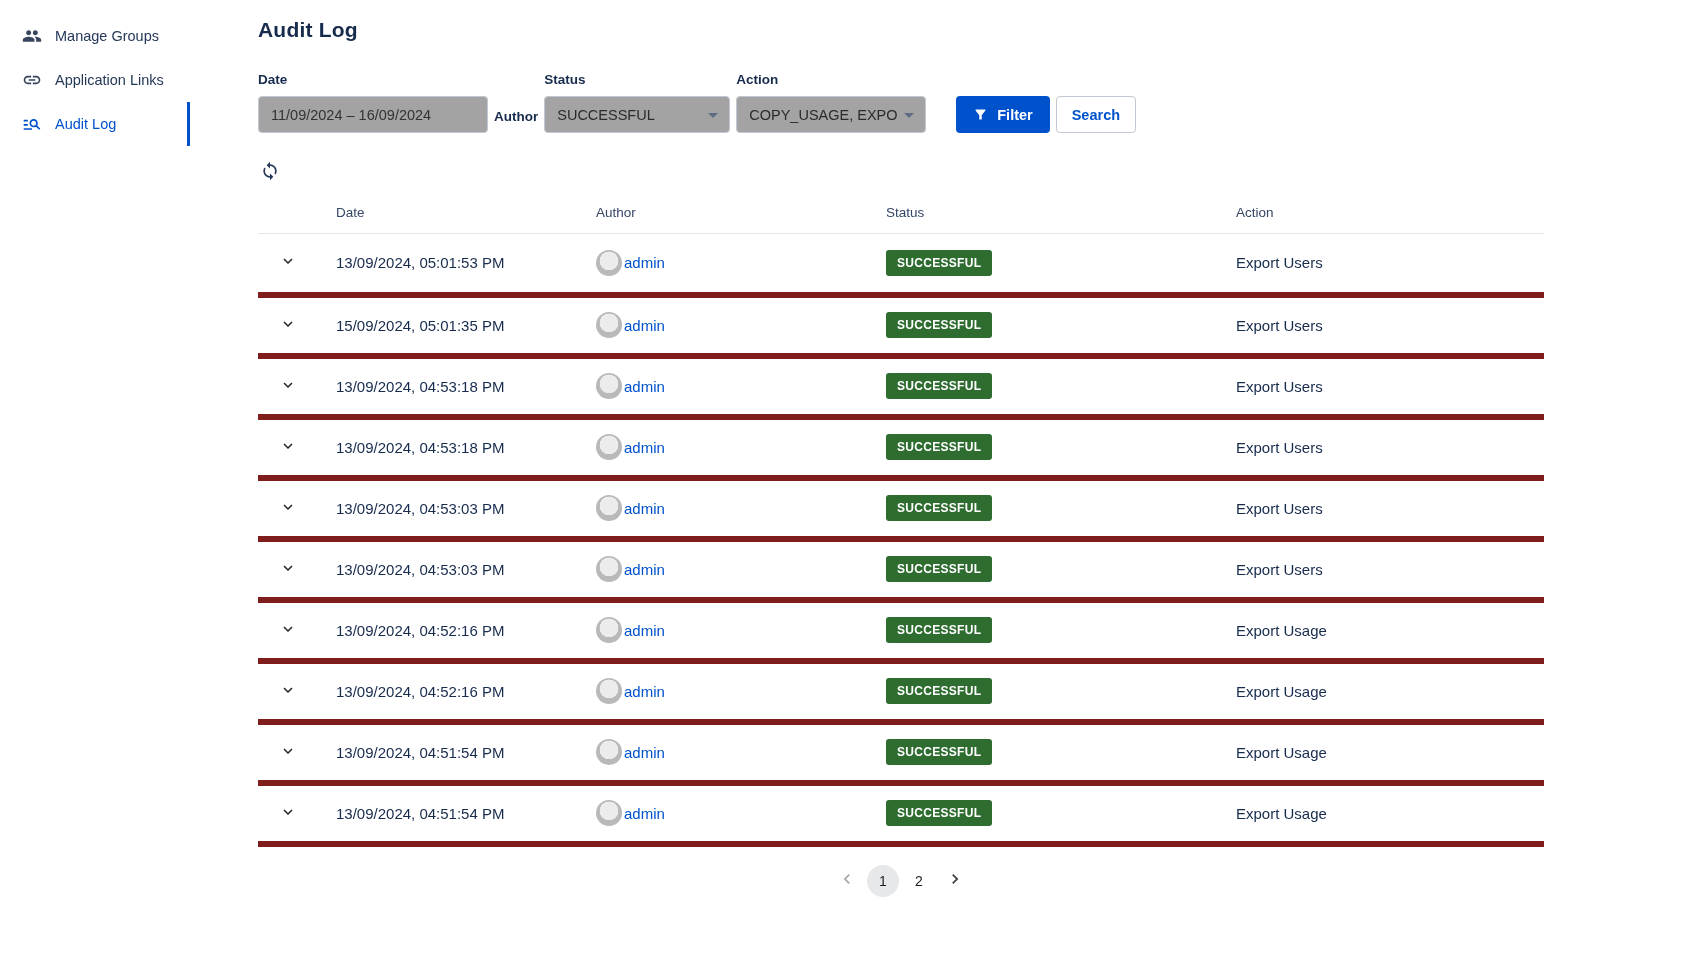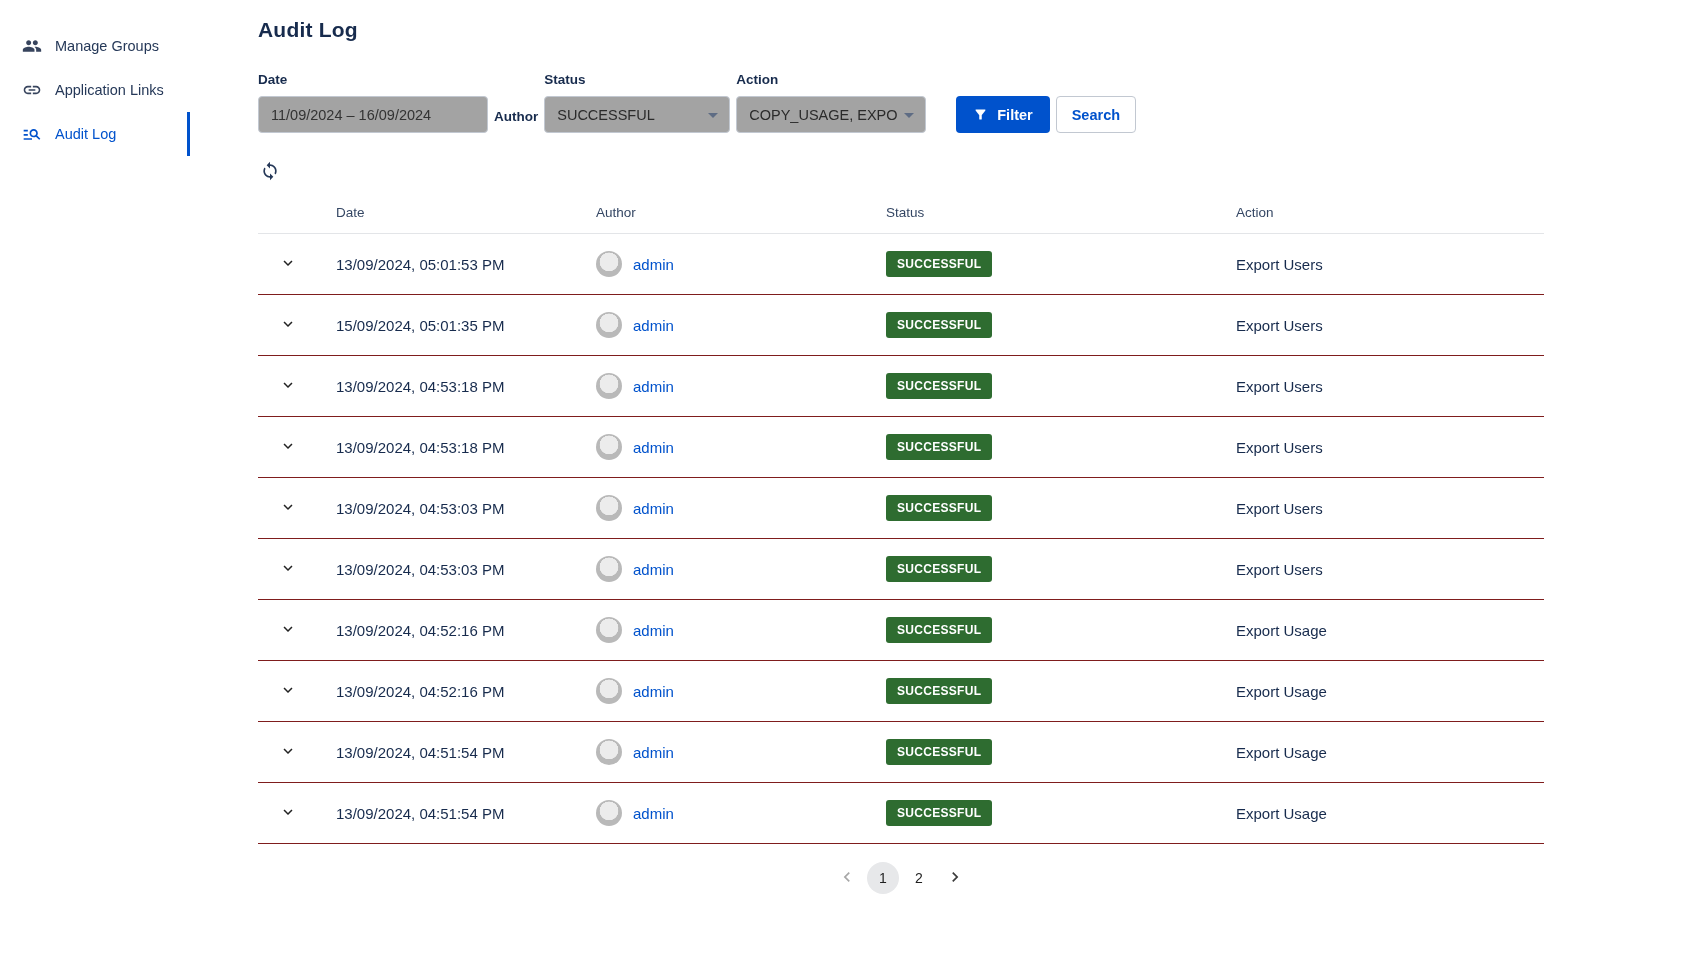--- a/index.html
+++ b/index.html
@@ -10,21 +10,21 @@
   *{margin:0;padding:0;box-sizing:border-box;}
   html,body{background:#fff;}
   body{
     font-family:"Liberation Sans",sans-serif;
     color:var(--text);
     width:1690px;height:975px;overflow:hidden;
   }
   .app{display:flex;width:100%;height:100%;}
 
   
-  .sidebar{width:190px;flex:0 0 190px;padding-top:24px;}
+  .sidebar{width:190px;flex:0 0 190px;padding-top:14px;}
   .side-item{
     display:flex;align-items:center;gap:13px;
     padding:12px 6px 12px 22px;cursor:pointer;
     font-size:14.5px;color:#253858;
     border-right:3px solid transparent;
   }
   .side-item .side-icon{display:flex;align-items:center;}
   .side-item svg{width:20px;height:20px;fill:#37445d;}
   .side-item.active{color:var(--primary);border-right-color:var(--primary);font-weight:500;}
   .side-item.active svg{fill:var(--primary);}
@@ -72,27 +72,27 @@
   .refresh{margin-top:26px;background:none;border:none;cursor:pointer;padding:2px;display:block;}
   .refresh svg{width:20px;height:20px;fill:#253858;display:block;}
 
   
   .audit-table{width:1286px;border-collapse:collapse;margin-top:6px;table-layout:fixed;}
   .audit-table th{
     text-align:left;font-size:13.5px;font-weight:400;color:#354764;
     padding:16px 0 13px;border-bottom:1px solid #e3e5e8;
   }
   .audit-table td{
-    border-bottom:1px solid #7f1d1d;height:61px;font-size:15px;color:var(--text);
+    border-bottom:6px solid #7f1d1d;height:61px;font-size:15px;color:var(--text);
     vertical-align:middle;padding:0;
   }
   .chevron-cell{padding-left:17px !important;}
   .expand-btn{background:none;border:none;cursor:pointer;padding:4px;display:flex;align-items:center;}
   .expand-btn svg{width:18px;height:18px;fill:#222;}
-  .author-cell-inner{display:flex;align-items:center;gap:11px;}
+  .author-cell-inner{display:flex;align-items:center;gap:2px;}
   .avatar{
     width:26px;height:26px;border-radius:50%;flex:0 0 26px;
     background:radial-gradient(circle at 50% 42%, #ececec 0 46%, #b9b9b9 48% 100%);
   }
   .author-link{color:var(--primary);text-decoration:none;font-size:15px;cursor:pointer;}
   .badge{
     display:inline-block;background:var(--success-badge);color:#fff;
     font-size:12px;font-weight:700;letter-spacing:.3px;
     padding:7px 11px;border-radius:3px;line-height:1;
   }

